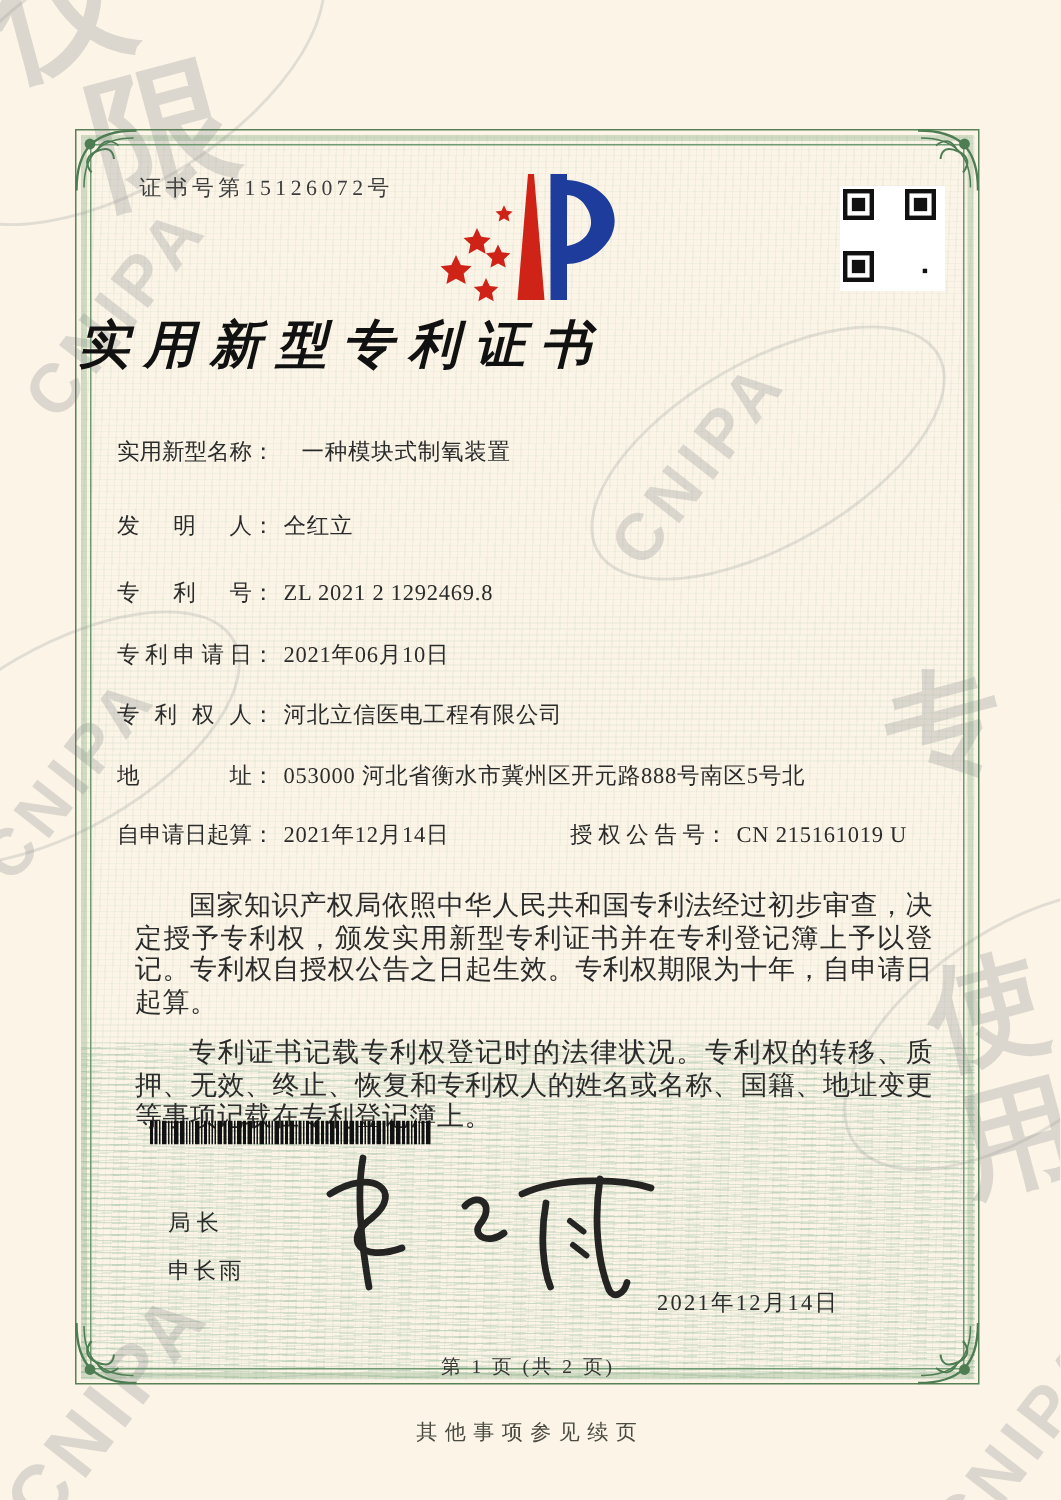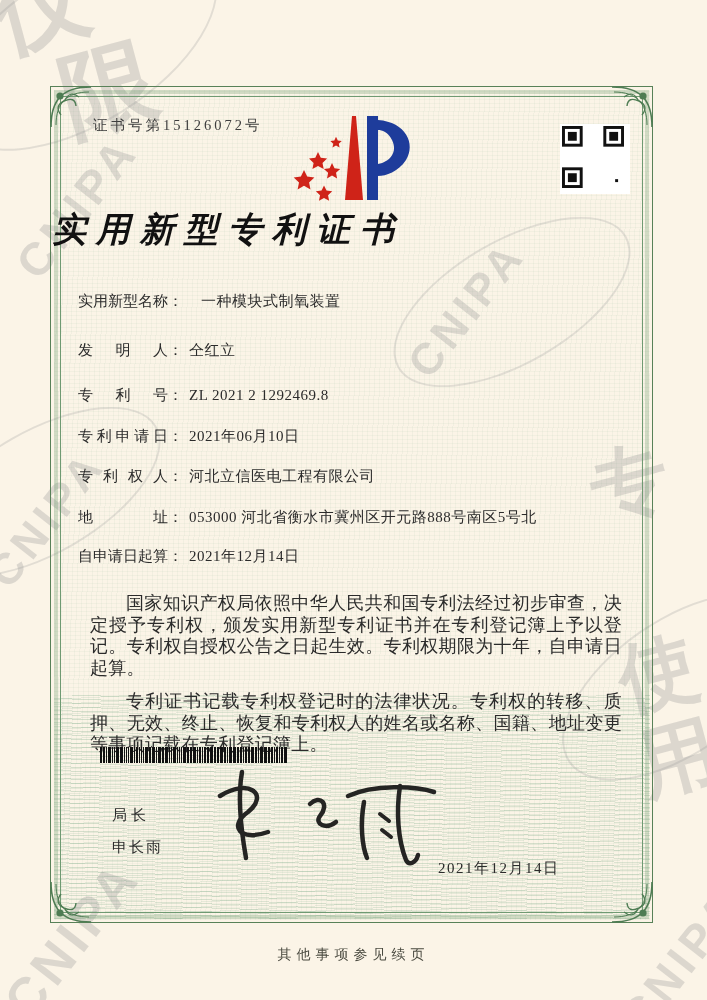--- a/index.html
+++ b/index.html
@@ -167,20 +167,23 @@
       <span class="flabel">专利申请日</span><span class="fcolon">：</span><span class="fvalue">2021年06月10日</span>
     </div>
     <div class="frow r4">
       <span class="flabel">专利权人</span><span class="fcolon">：</span><span class="fvalue">河北立信医电工程有限公司</span>
     </div>
     <div class="frow r5">
       <span class="flabel">地址</span><span class="fcolon">：</span><span class="fvalue">053000 河北省衡水市冀州区开元路888号南区5号北</span>
     </div>
     <div class="frow r6">
       <span class="flabel">自申请日起算</span><span class="fcolon">：</span><span class="fvalue">2021年12月14日</span>
+      <span class="grant-group">
+        <span class="flabel">授权公告号</span><span class="fcolon">：</span><span class="fvalue">CN 215161019 U</span>
+      </span>
     </div>
 
     <div class="paras">
       <p>国家知识产权局依照中华人民共和国专利法经过初步审查，决定授予专利权，颁发实用新型专利证书并在专利登记簿上予以登记。专利权自授权公告之日起生效。专利权期限为十年，自申请日起算。</p>
       <p>专利证书记载专利权登记时的法律状况。专利权的转移、质押、无效、终止、恢复和专利权人的姓名或名称、国籍、地址变更等事项记载在专利登记簿上。</p>
     </div>
 
     <div class="barcode" id="barcode"><svg width="192" height="16">
           <rect x="0" y="0" width="2" height="16" fill="#111"></rect>
           <rect x="3" y="0" width="2" height="16" fill="#111"></rect>
@@ -256,16 +259,17 @@
       <path d="M30,36 C58,18 80,34 58,52 C38,66 50,82 78,72"></path>
       <path d="M120,44 C130,34 140,44 130,56 C124,64 136,70 146,62"></path>
       <path d="M158,36 C184,24 226,26 244,32"></path>
       <path d="M174,42 C170,64 172,86 177,98"></path>
       <path d="M210,26 C206,52 208,80 216,100 C219,106 226,103 228,95"></path>
       <path d="M190,54 l9,7" stroke-width="4"></path>
       <path d="M192,70 l9,7" stroke-width="4"></path>
     </svg>
 
     <div class="issue-date">2021年12月14日</div>
+    <div class="page-no">第 1 页 (共 2 页)</div>
   </div>
 
   <div class="footer-note">其他事项参见续页</div>
 </div>
 
 </body></html>

